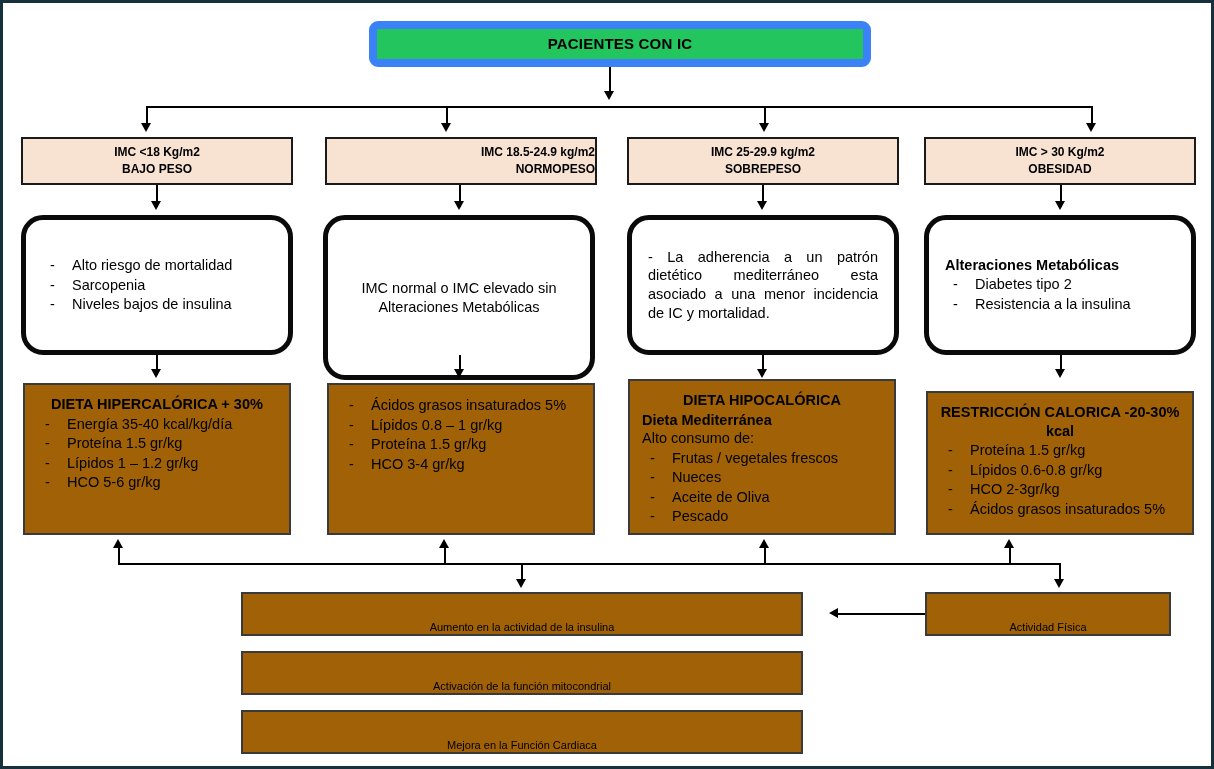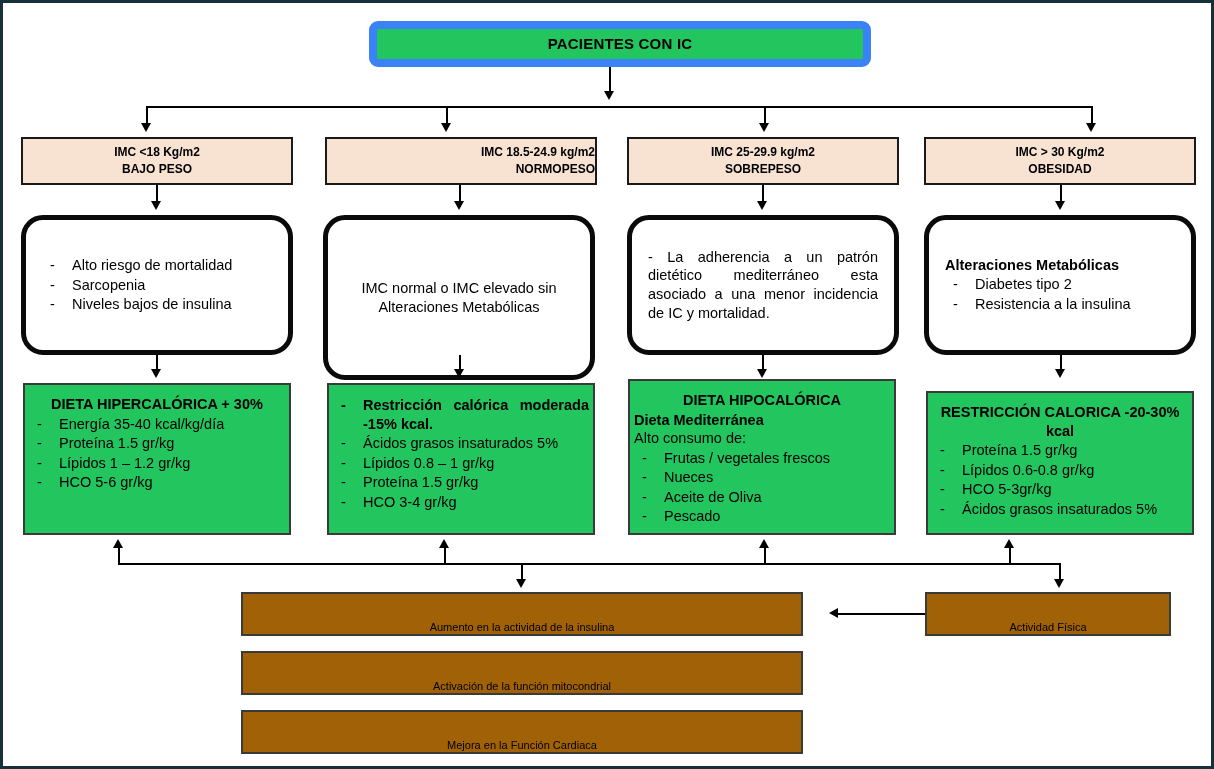--- a/index.html
+++ b/index.html
@@ -63,24 +63,24 @@
     font-size: 14.5px;
     padding: 10px 16px;
   }
   .desc-node.center-text {
     align-items: center;
     text-align: center;
   }
 
   
   .rect-node {
-    background: #22c55e;
+    background: #a16207;
     border: 2px solid #3a3a3a;
     font-size: 14.5px;
-    padding: 10px 4px;
+    padding: 10px 12px;
     box-sizing: border-box;
   }
   .plain-node {
     background: #a16207;
     border: 2px solid #3a3a3a;
     display: flex;
     align-items: flex-end;
     justify-content: center;
     font-size: 11px;
   }
@@ -224,21 +224,20 @@
     <ul class="bul">
       <li>Energía 35-40 kcal/kg/día</li>
       <li>Proteína 1.5 gr/kg</li>
       <li>Lípidos 1 – 1.2 gr/kg</li>
       <li>HCO 5-6 gr/kg</li>
     </ul>
   </div>
 
   <div class="node rect-node" style="left:324px; top:380px; width:268px; height:152px;">
     <ul class="bul">
-      <li class="bold">Restricción calórica moderada -15% kcal.</li>
       <li>Ácidos grasos insaturados 5%</li>
       <li>Lípidos 0.8 – 1 gr/kg</li>
       <li>Proteína 1.5 gr/kg</li>
       <li>HCO 3-4 gr/kg</li>
     </ul>
   </div>
 
   <div class="node rect-node" style="left:625px; top:376px; width:268px; height:156px;">
     <div class="hdr-center">DIETA HIPOCALÓRICA</div>
     <div class="hdr-left">Dieta Mediterránea</div>
@@ -249,21 +248,21 @@
       <li>Aceite de Oliva</li>
       <li>Pescado</li>
     </ul>
   </div>
 
   <div class="node rect-node" style="left:923px; top:388px; width:268px; height:144px;">
     <div class="hdr-center">RESTRICCIÓN CALORICA  -20-30% kcal</div>
     <ul class="bul">
       <li>Proteína 1.5 gr/kg</li>
       <li>Lípidos 0.6-0.8 gr/kg</li>
-      <li>HCO 5-3gr/kg</li>
+      <li>HCO 2-3gr/kg</li>
       <li>Ácidos grasos insaturados 5%</li>
     </ul>
   </div>
 
   <div class="line-h" style="left:115px; top:560px; width:943px;"></div>
 
   <div class="line-v" style="left:115px; top:545px; height:16px;"></div>
   <div class="arrow-up" style="left:110px; top:536px;"></div>
   <div class="line-v" style="left:441px; top:545px; height:16px;"></div>
   <div class="arrow-up" style="left:436px; top:536px;"></div>

